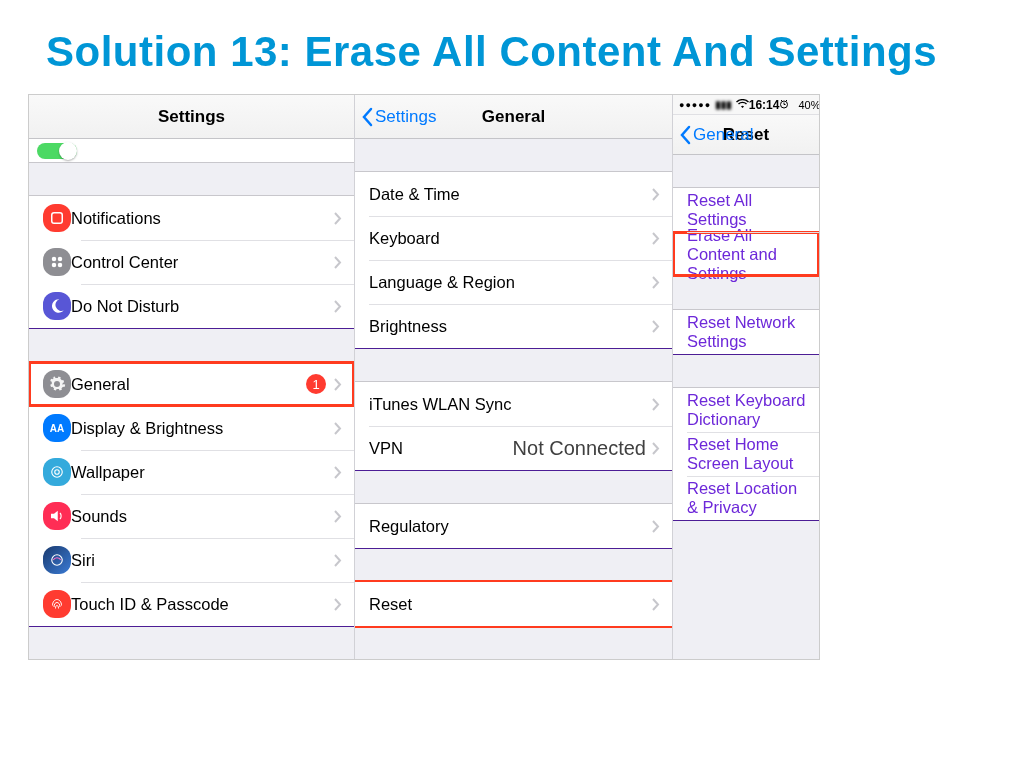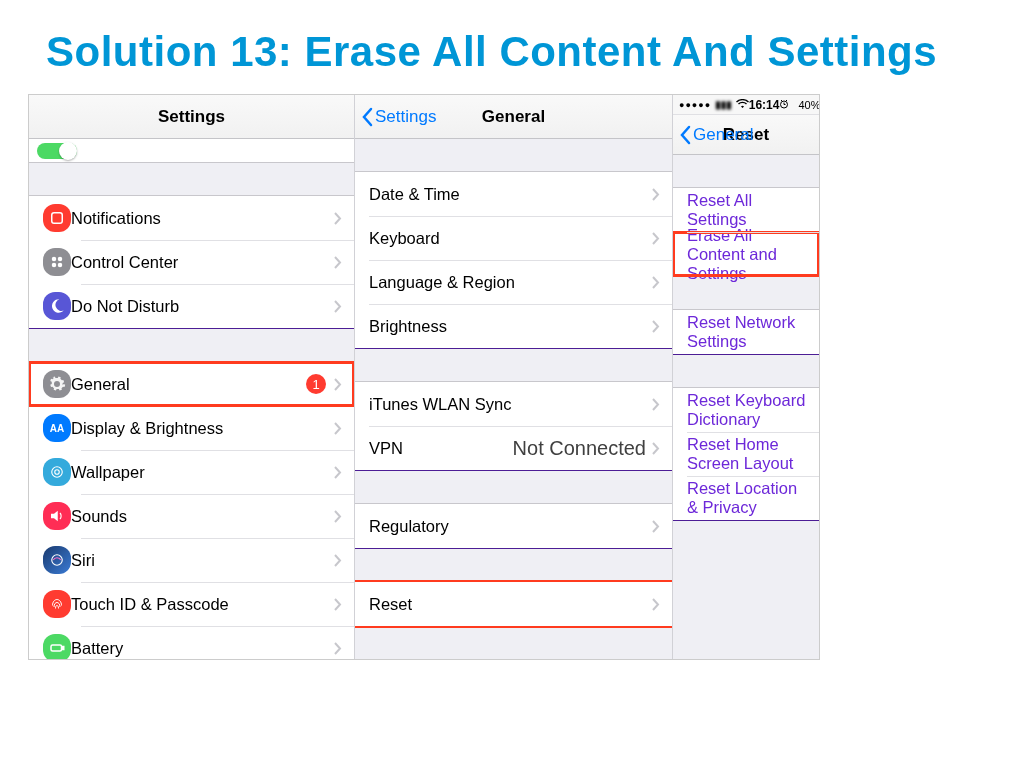--- a/index.html
+++ b/index.html
@@ -340,34 +340,20 @@
               <path d="M10 18c0-3 1-4 2-4s2 1 2 4"></path>
             </svg>
           </div>
         <span class="lbl">Touch ID &amp; Passcode</span>
         <span class="chevron">
             <svg viewBox="0 0 8 13">
               <path d="M1 1l5 5.5L1 12" stroke="#c7c7cc" stroke-width="2" fill="none"></path>
             </svg>
           </span>
       </div>
-      <div class="row">
-        <div class="icn ic-batt">
-            <svg viewBox="0 0 24 24" fill="none" stroke="#fff" stroke-width="2">
-              <rect x="4" y="8" width="14" height="8" rx="2"></rect>
-              <rect x="19" y="10" width="2" height="4" fill="#fff"></rect>
-            </svg>
-          </div>
-        <span class="lbl">Battery</span>
-        <span class="chevron">
-            <svg viewBox="0 0 8 13">
-              <path d="M1 1l5 5.5L1 12" stroke="#c7c7cc" stroke-width="2" fill="none"></path>
-            </svg>
-          </span>
-      </div>
     </div>
   </div>
 
   <div class="panel panel-2">
     <div class="navbar">
       <div class="nav-back">
         <span class="chev"><svg viewBox="0 0 12 20">
               <path d="M10 2L3 10l7 8" stroke="#007aff" stroke-width="2.5" fill="none" stroke-linecap="round"></path>
             </svg></span>
         <span>Settings</span>

